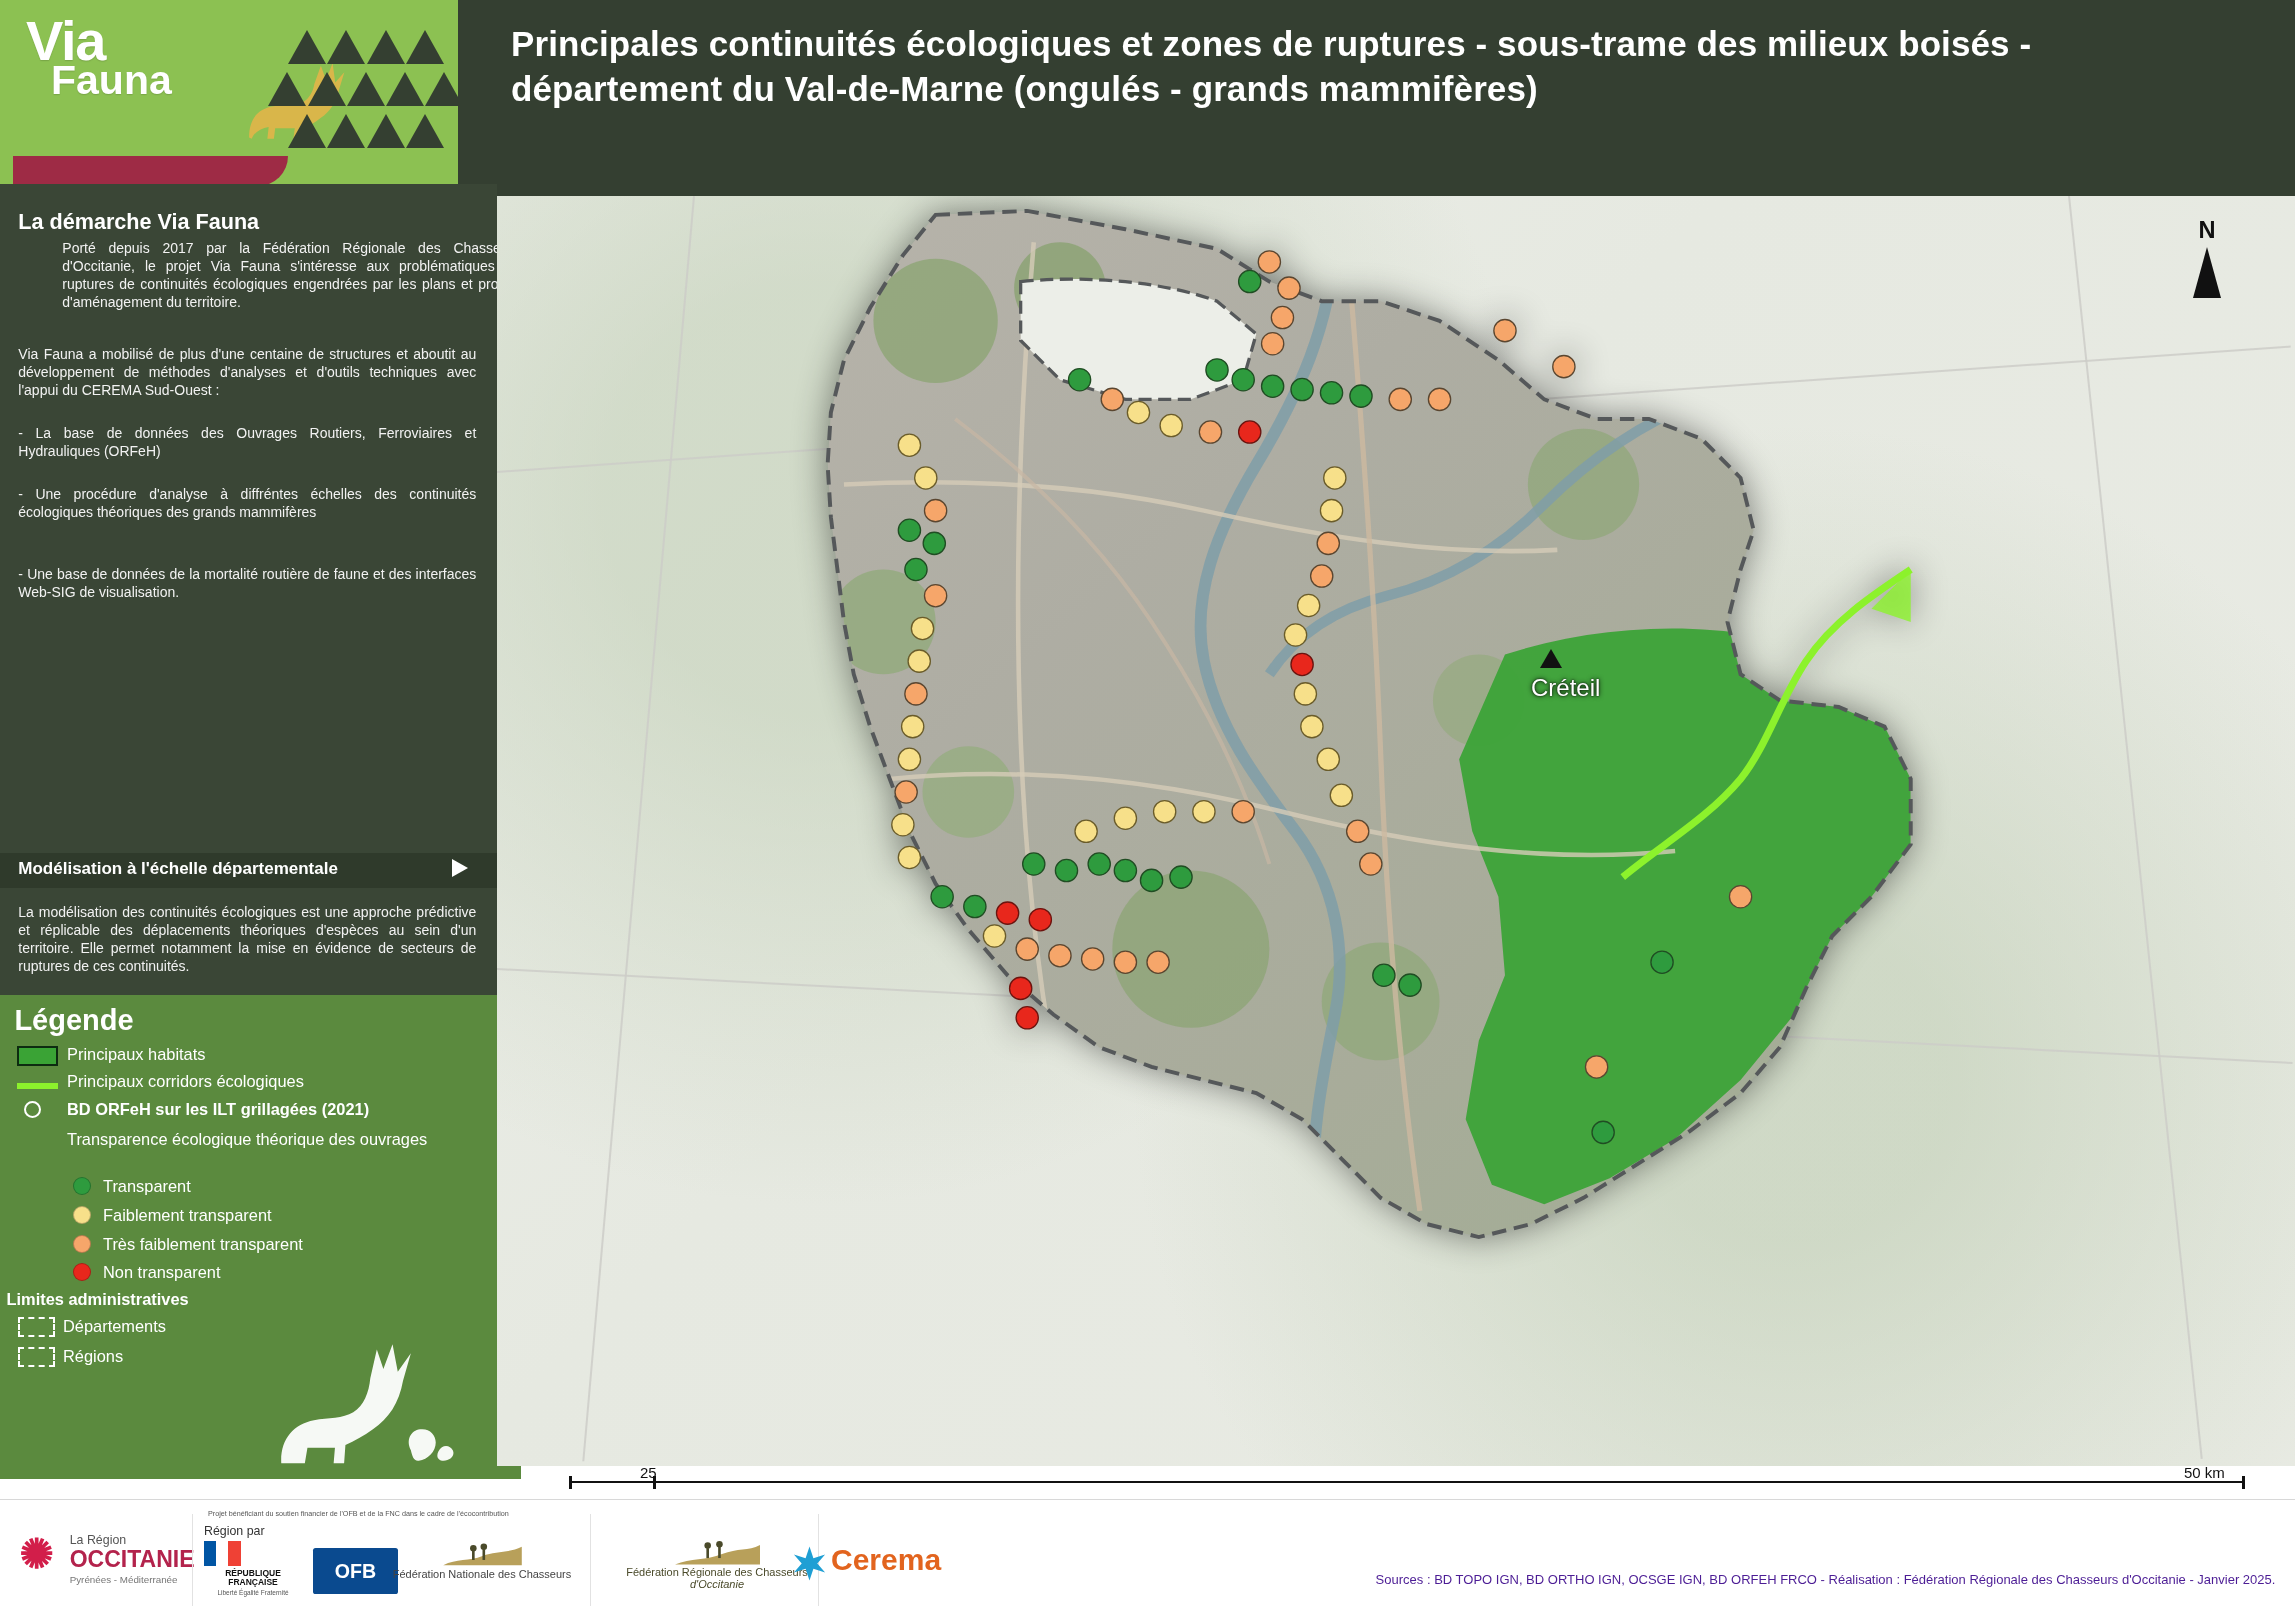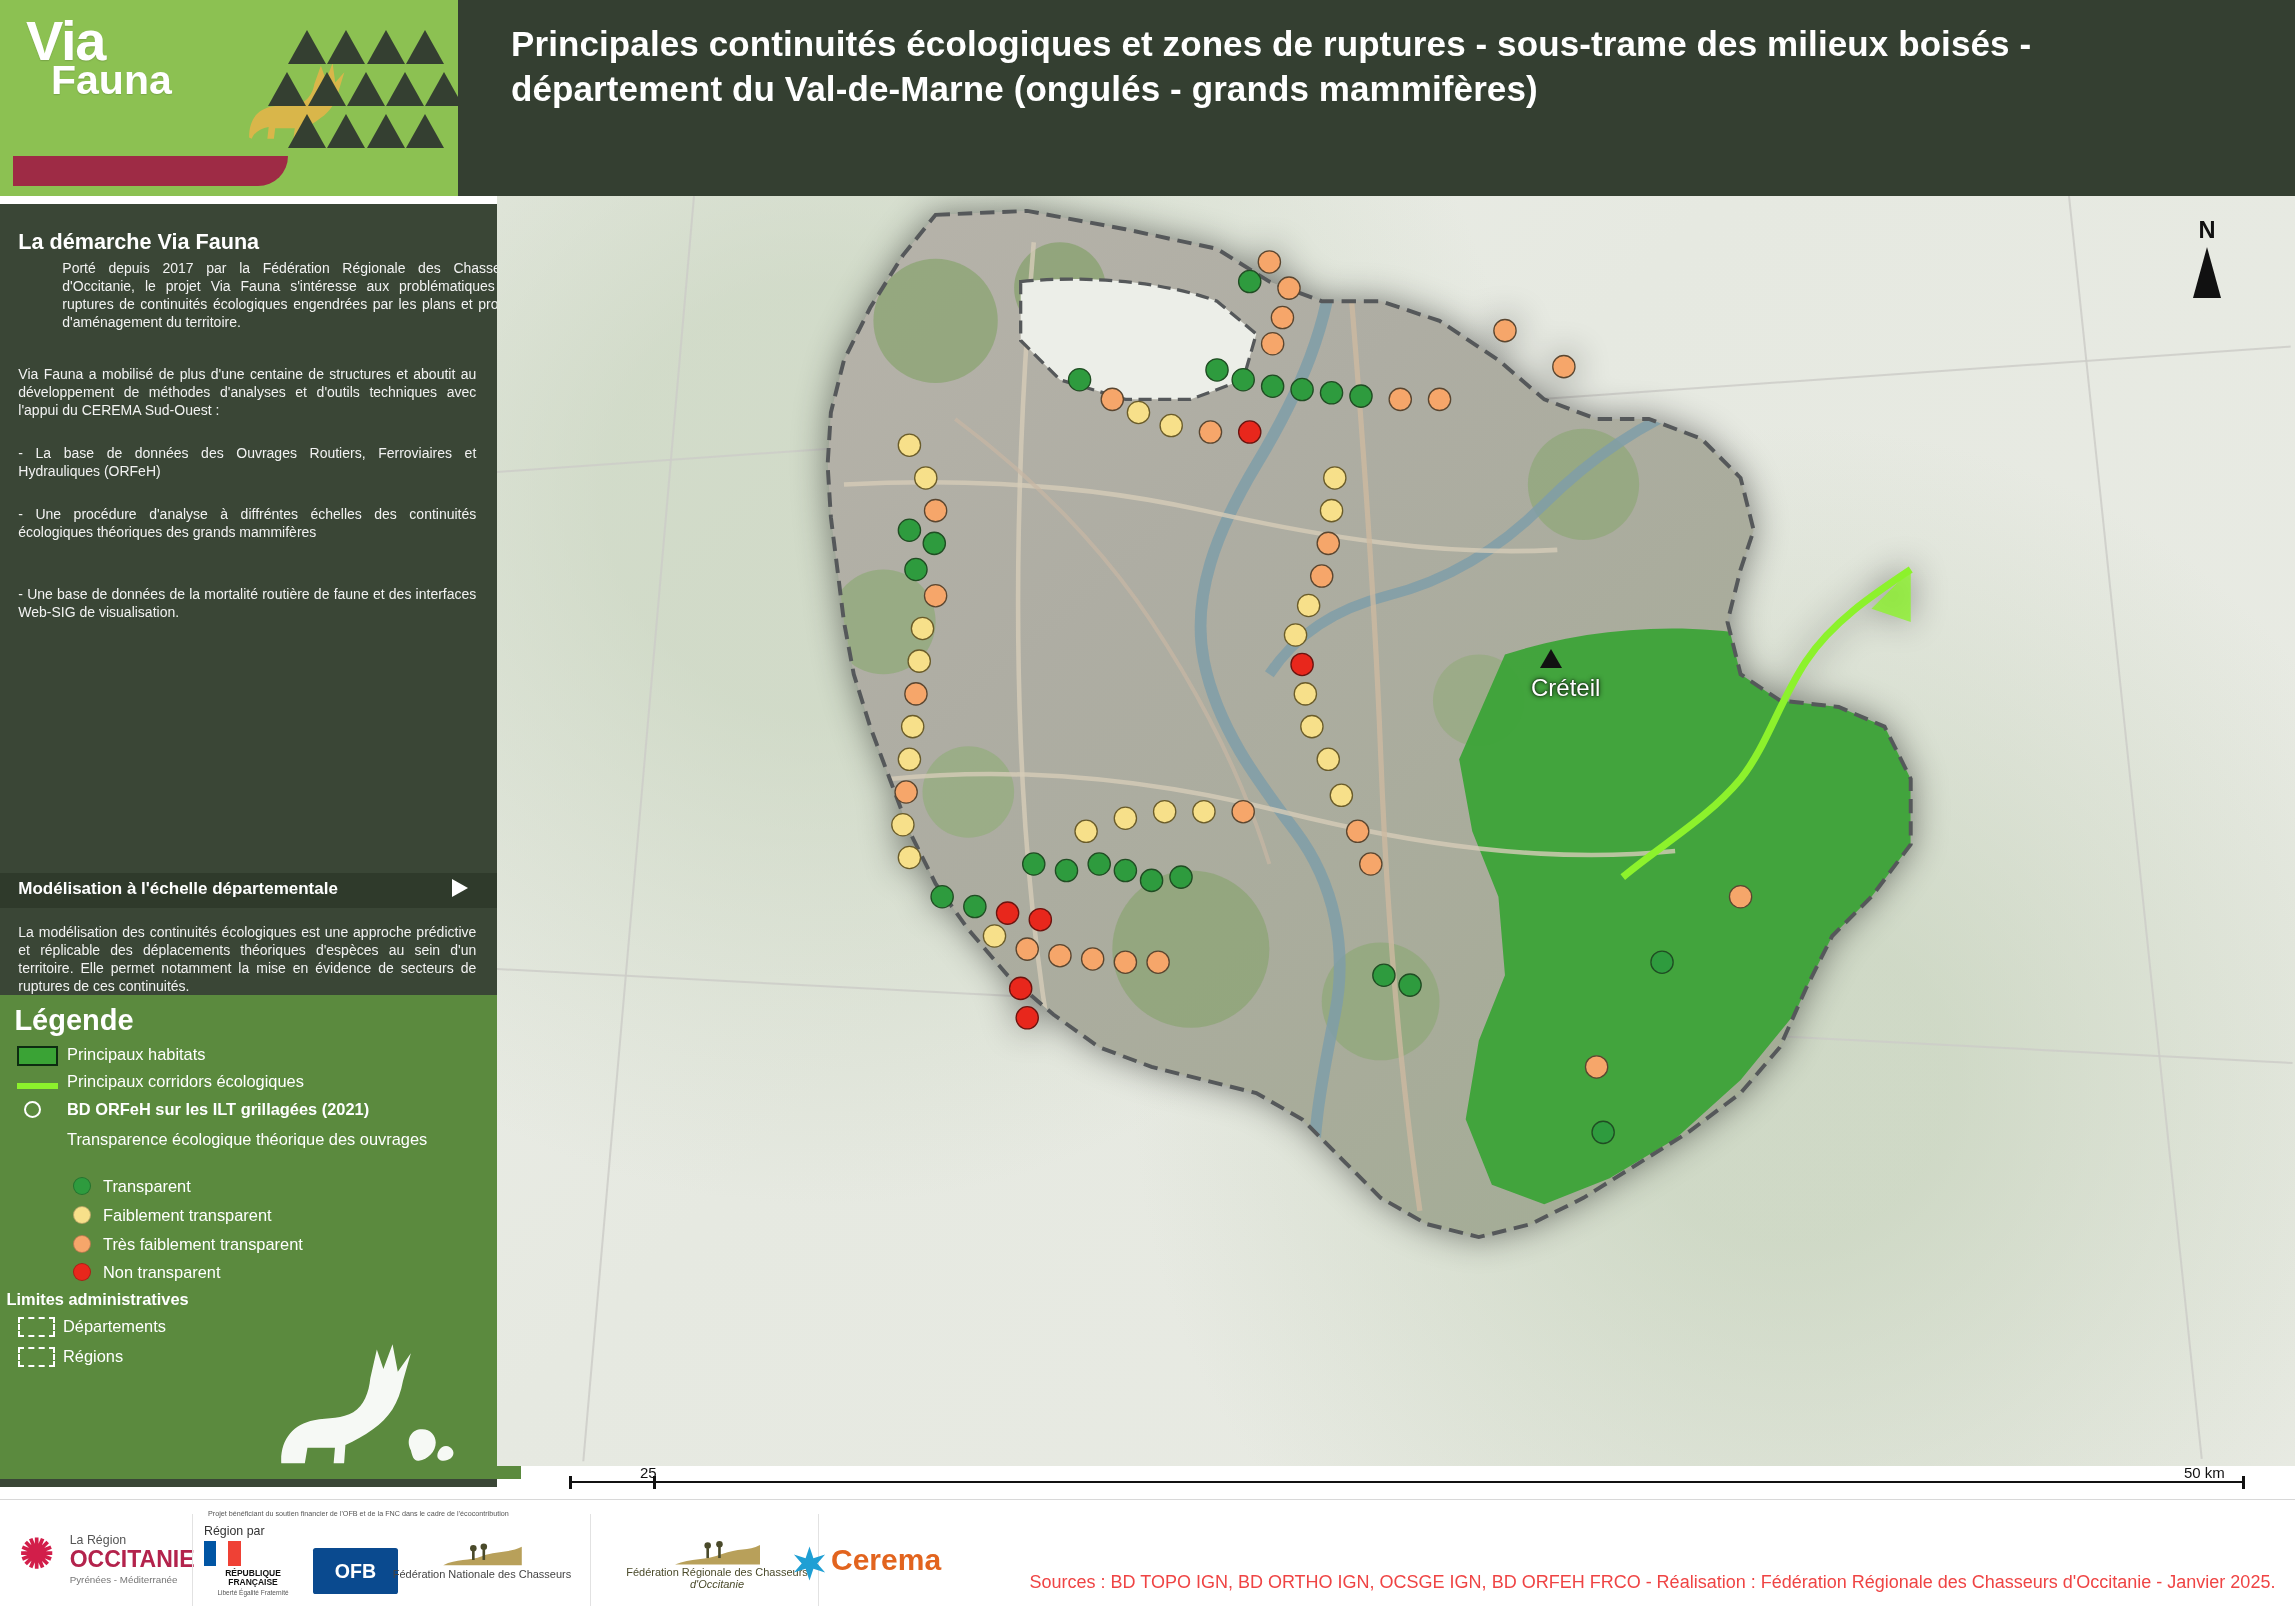--- a/index.html
+++ b/index.html
@@ -74,21 +74,21 @@
     color: #ffffff;
     font-size: 35px;
     font-weight: bold;
     line-height: 1.28;
     letter-spacing: 0.1px;
   }
 
   
   #left-panel {
     position: absolute;
-    left: 0; top: 204px;
+    left: 0; top: 184px;
     width: 497px; height: 1283px;
     background: #3a4636;
     color: #ffffff;
   }
   .panel-h1 {
     position: absolute;
     left: 18.3px; top: 25px;
     font-size: 21.6px;
     font-weight: bold;
     color: #ffffff;
@@ -351,21 +351,21 @@
     position: absolute; left: 831px; top: 43px;
     width: 209px; height: 46px;
     color: #e2641e; font-size: 30px; font-weight: bold;
   }
   #odf-note {
     position: absolute; left: 208px; top: 9.2px;
     font-size: 7.2px; color: #555;
   }
   #sources {
     position: absolute; right: 19.6px; top: 72px;
-    font-size: 18px; color: #ef4444;
+    font-size: 13px; color: #4c1d95;
   }
 </style>
 </head>
 <body>
 
 <div id="header">
   <div id="logo-block">
     <div id="logo-green-bg"></div>
     <div id="logo-bar"></div>
     <div id="logo-text">

